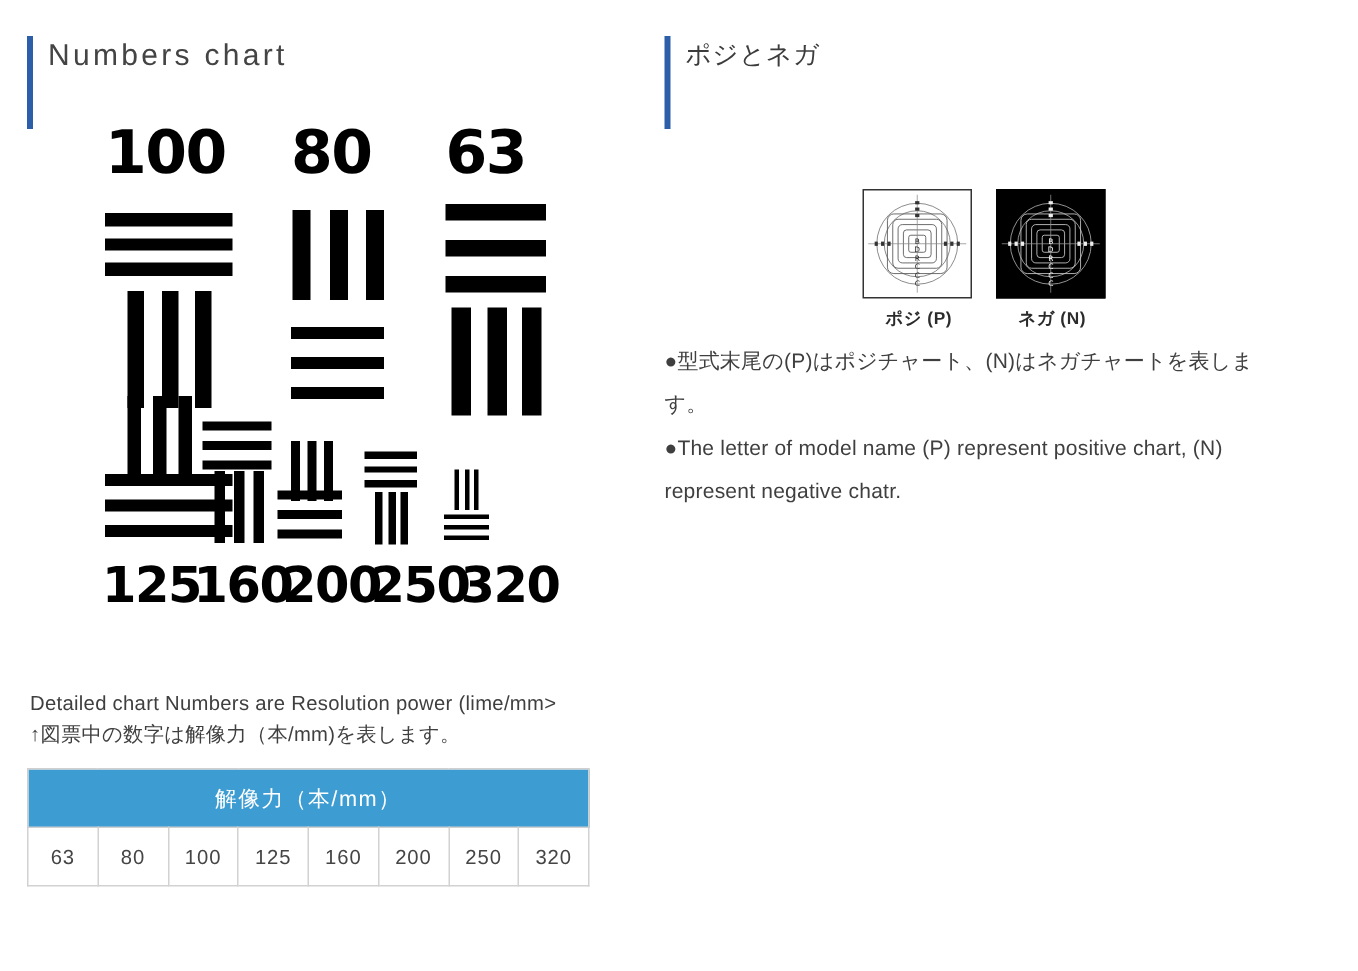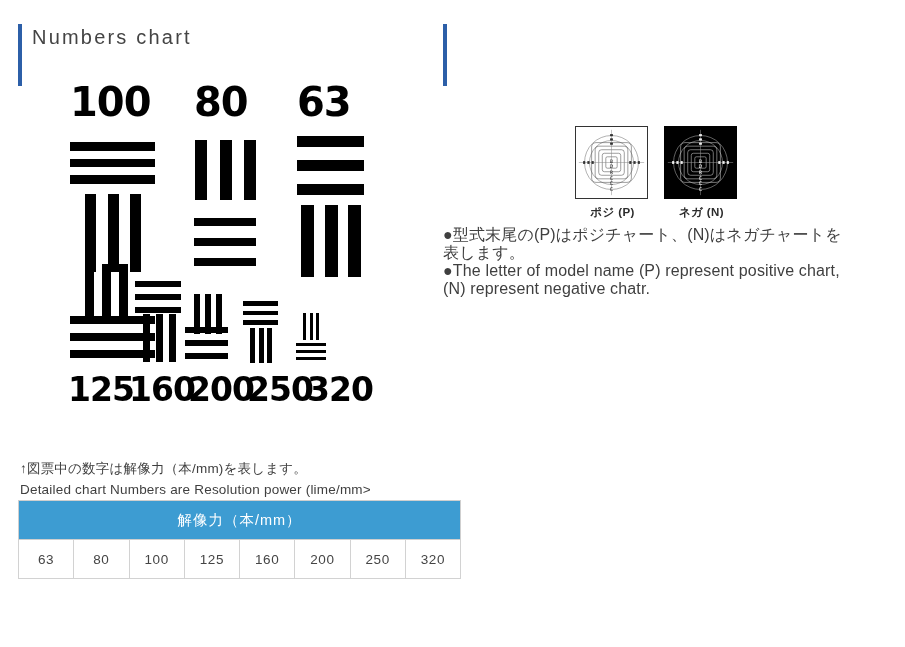--- a/index.html
+++ b/index.html
@@ -93,23 +93,23 @@
   .caption div {
     font-size: 13.5px;
     line-height: 21px;
     color: #3f3f3f;
     letter-spacing: 0.2px;
     white-space: nowrap;
   }
 
   
   .res-table {
-    margin-top: 0;
+    margin-top: 12px;
     border-collapse: collapse;
-    width: 443px;
+    width: 375px;
     table-layout: fixed;
   }
   .res-table th {
     background: #3d9cd2;
     color: #ffffff;
     font-size: 14.5px;
     font-weight: normal;
     letter-spacing: 1px;
     height: 36px;
     border: 1px solid #cfcfcf;
@@ -155,22 +155,22 @@
 
   
   .notes {
     position: absolute;
     left: 0;
     top: 204px;
     width: 402px;
   }
   .notes p {
     margin: 0;
-    font-size: 16px;
-    line-height: 18px;
+    font-size: 14px;
+    line-height: 29px;
     color: #3f3f3f;
     letter-spacing: 0.15px;
   }
 </style>
 </head>
 <body>
 
 <div class="col-left">
 
   <div class="heading">
@@ -273,22 +273,22 @@
     </div>
 
     <div class="num bot" style="left:2px;   top:295px;">125</div>
     <div class="num bot" style="left:63px;  top:295px;">160</div>
     <div class="num bot" style="left:122px; top:295px;">200</div>
     <div class="num bot" style="left:181px; top:295px;">250</div>
     <div class="num bot" style="left:241px; top:295px;">320</div>
   </div>
 
   <div class="caption">
+    <div>Detailed chart Numbers are Resolution power (lime/mm&gt;</div>
     <div>↑図票中の数字は解像力（本/mm)を表します。</div>
-    <div>Detailed chart Numbers are Resolution power (lime/mm&gt;</div>
   </div>
 
   <table class="res-table">
     <thead>
       <tr>
         <th colspan="8">解像力（本/mm）</th>
       </tr>
     </thead>
     <tbody>
       <tr>
@@ -302,20 +302,21 @@
         <td>320</td>
       </tr>
     </tbody>
   </table>
 </div>
 
 <div class="col-right">
 
   <div class="heading">
     <span class="accent"></span>
+    <div class="jp">ポジとネガ</div>
   </div>
 
   <div class="pn-row">
 
     <div class="pn-item">
       <div class="pn-thumb pos">
         <svg viewBox="0 0 100 100" width="71" height="71">
           <g fill="none" stroke="#777" stroke-width="0.8">
             <circle cx="50" cy="50" r="38"></circle>
             <circle cx="50" cy="50" r="31"></circle>

